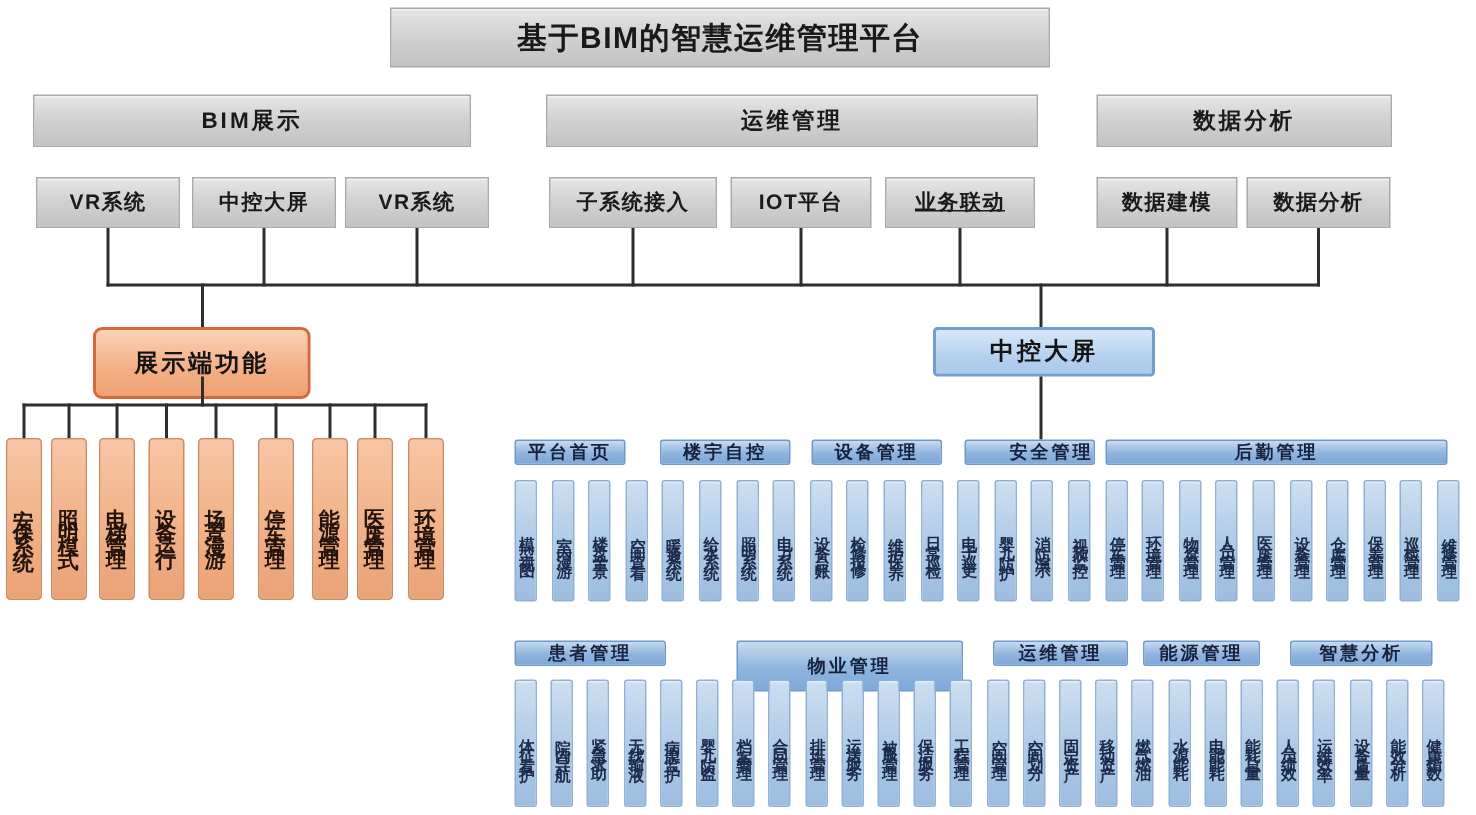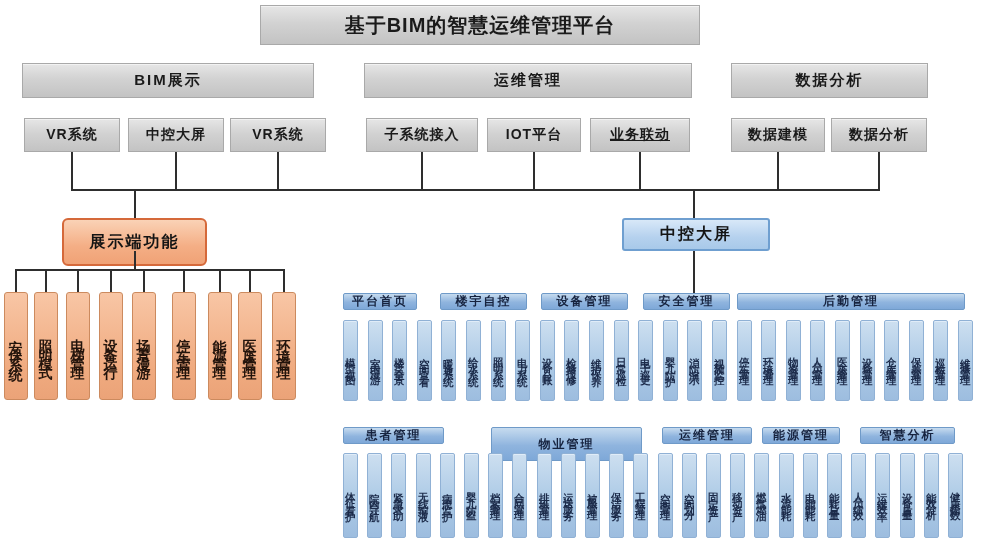--- a/index.html
+++ b/index.html
@@ -170,21 +170,21 @@
       </div>
       <div class="vbox blue-item" style="left: 564px; top: 320px; width: 15px; height: 81px;">
         <span>检修报修</span>
       </div>
       <div class="vbox blue-item" style="left: 589px; top: 320px; width: 15px; height: 81px;">
         <span>维护保养</span>
       </div>
       <div class="vbox blue-item" style="left: 614px; top: 320px; width: 15px; height: 81px;">
         <span>日常巡检</span>
       </div>
-      <div class="box blue-header" style="left: 643px; top: 293px; width: 87px; height: 17px;">
+      <div class="box blue-header" style="left: 643px; top: 293px; width: 87px; height: 17px; justify-content: flex-end;">
         <span>安全管理</span>
       </div>
       <div class="vbox blue-item" style="left: 638px; top: 320px; width: 15px; height: 81px;">
         <span>电子巡更</span>
       </div>
       <div class="vbox blue-item" style="left: 663px; top: 320px; width: 15px; height: 81px;">
         <span>婴儿防护</span>
       </div>
       <div class="vbox blue-item" style="left: 687px; top: 320px; width: 15px; height: 81px;">
         <span>消防演示</span>

